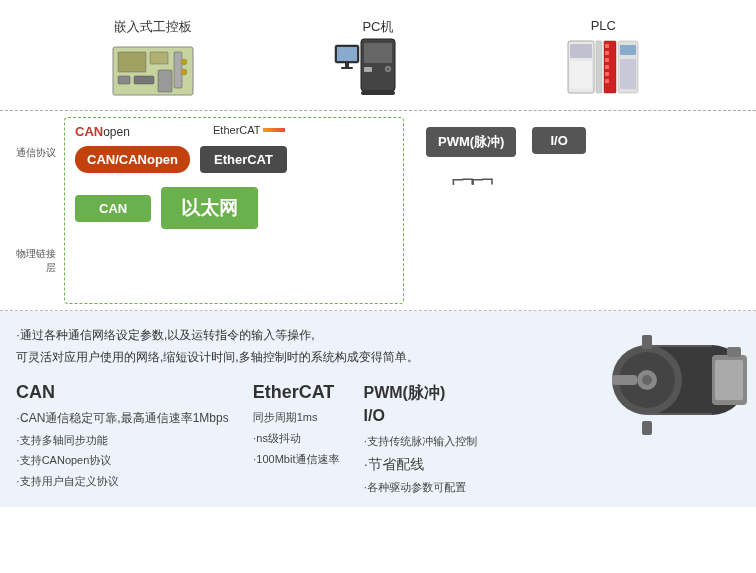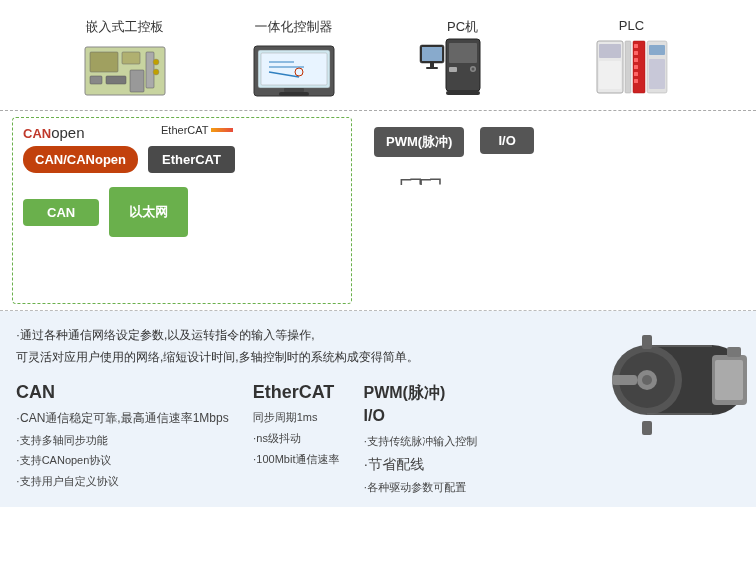--- a/index.html
+++ b/index.html
@@ -81,39 +81,20 @@
         <rect x="10" y="34" width="12" height="8" rx="1" fill="#888" stroke="#555" stroke-width="0.5"></rect>
         <rect x="26" y="34" width="20" height="8" rx="1" fill="#777" stroke="#555" stroke-width="0.5"></rect>
         <rect x="50" y="28" width="14" height="22" rx="1" fill="#999" stroke="#555" stroke-width="0.5"></rect>
         <rect x="66" y="10" width="8" height="36" rx="1" fill="#aaa" stroke="#555" stroke-width="0.5"></rect>
         <circle cx="76" cy="20" r="3" fill="#c0a000" stroke="#888" stroke-width="0.5"></circle>
         <circle cx="76" cy="30" r="3" fill="#c0a000" stroke="#888" stroke-width="0.5"></circle>
       </svg>
     </div>
   </div>
 
-  <div class="device-item">
-    <span class="device-label">一体化控制器</span>
-    <div class="device-img">
-      <svg width="90" height="58" viewBox="0 0 90 58">
-
-        <rect x="5" y="4" width="80" height="50" rx="3" fill="#555" stroke="#333" stroke-width="1"></rect>
-        <rect x="9" y="8" width="72" height="38" rx="2" fill="#d0e8f0" stroke="#666" stroke-width="0.5"></rect>
-
-        <rect x="12" y="11" width="66" height="32" rx="1" fill="#e8f4ff" stroke="#aaa" stroke-width="0.5"></rect>
-        <line x1="20" y1="20" x2="45" y2="20" stroke="#3080c0" stroke-width="1"></line>
-        <line x1="20" y1="25" x2="55" y2="25" stroke="#3080c0" stroke-width="1"></line>
-        <line x1="20" y1="30" x2="50" y2="35" stroke="#3080c0" stroke-width="1.5"></line>
-        <circle cx="50" cy="30" r="4" fill="none" stroke="#c03000" stroke-width="1"></circle>
-
-        <rect x="35" y="46" width="20" height="4" rx="1" fill="#444"></rect>
-        <rect x="30" y="50" width="30" height="4" rx="2" fill="#333"></rect>
-      </svg>
-    </div>
-  </div>
 
   <div class="device-item">
     <span class="device-label">PC机</span>
     <div class="device-img">
       <svg width="90" height="68" viewBox="0 0 90 68">
 
         <rect x="28" y="2" width="34" height="52" rx="3" fill="#444" stroke="#222" stroke-width="1"></rect>
         <rect x="31" y="6" width="28" height="20" rx="1" fill="#666"></rect>
         <rect x="31" y="30" width="8" height="5" rx="1" fill="#aaa"></rect>
         <circle cx="55" cy="32" r="3" fill="#888"></circle>
@@ -149,41 +130,45 @@
         <rect x="60" y="2" width="20" height="52" rx="2" fill="#e0e0e0" stroke="#aaa" stroke-width="0.5"></rect>
         <rect x="62" y="6" width="16" height="10" rx="1" fill="#88aacc"></rect>
         <rect x="62" y="20" width="16" height="30" rx="1" fill="#c8c8d8"></rect>
       </svg>
     </div>
   </div>
 </div>
 
 <div style="display:flex; flex-direction:row; border-bottom:1px dashed #bbb; height:200px; padding: 6px 12px 6px 12px; position:relative;">
 
+  <div class="left-label-col">
+    <span class="layer-label" style="font-size:10px; color:#555; text-align:right;">通信协议</span>
+    <span class="layer-label" style="font-size:10px; color:#555; text-align:right; margin-top:30px;">物理链接层</span>
+  </div>
 
   <div style="flex:0 0 340px; border:1.5px dashed #6ab04c; border-radius:4px; position:relative; padding: 28px 10px 10px 10px; display:flex; flex-direction:column; gap:14px;">
 
     <div style="position:absolute; top:6px; left:10px; display:flex; align-items:baseline; font-size:11px;">
       <span style="color:#c0392b; font-weight:bold; font-size:13px;">CAN</span>
-        <span style="color:#333; font-size:15px;">open</span>
+        <span style="color:#333; font-size:12px;">open</span>
     </div>
 
     <div style="position:absolute; top:6px; left:148px; display:flex; align-items:center; font-size:11px; color:#333;">
       <span>EtherCAT</span>
       <span style="display:inline-block; width:22px; height:4px; background:linear-gradient(to right,#f39c12,#e74c3c); margin-left:3px; vertical-align:middle;"></span>
     </div>
 
     <div style="display:flex; gap:10px; align-items:center;">
       <div class="proto-badge proto-green" style="background:#c2410c; color:#fff; padding:6px 12px; border-radius:13px; font-size:13px; font-weight:bold;">CAN/CANopen</div>
       <div class="proto-badge proto-dark" style="background:#4a4a4a; color:#fff; padding:6px 14px; border-radius:4px; font-size:13px; font-weight:bold;">EtherCAT</div>
     </div>
 
     <div style="display:flex; gap:10px; align-items:center;">
       <div class="proto-badge proto-green" style="background:#6ab04c; color:#fff; padding:6px 24px; border-radius:4px; font-size:13px; font-weight:bold;">CAN</div>
-      <div class="proto-badge proto-green" style="background:#6ab04c; color:#fff; padding:16px 20px; border-radius:4px; font-size:13px; font-weight:bold;">以太网</div>
+      <div class="proto-badge proto-green" style="background:#6ab04c; color:#fff; padding:8px 20px; border-radius:4px; font-size:19px; font-weight:bold;">以太网</div>
     </div>
   </div>
 
   <div style="flex:1; display:flex; flex-direction:row; gap:16px; padding-left:22px; padding-top:10px; align-items:flex-start;">
 
     <div style="display:flex; flex-direction:column; align-items:center; gap:6px;">
       <div style="background:#555; color:#fff; padding:6px 12px; border-radius:4px; font-size:13px; font-weight:bold;">PWM(脉冲)</div>
 
       <div style="font-size:22px; color:#555; letter-spacing:-3px; margin-top:4px;">⌐¬⌐¬</div>
     </div>

